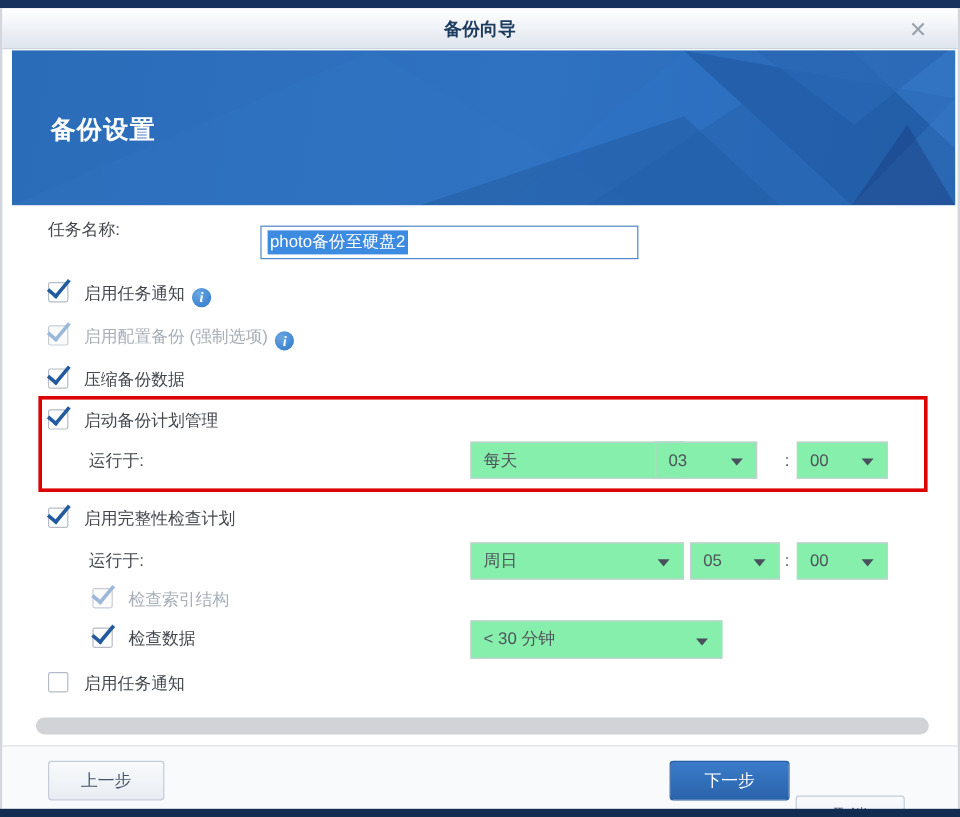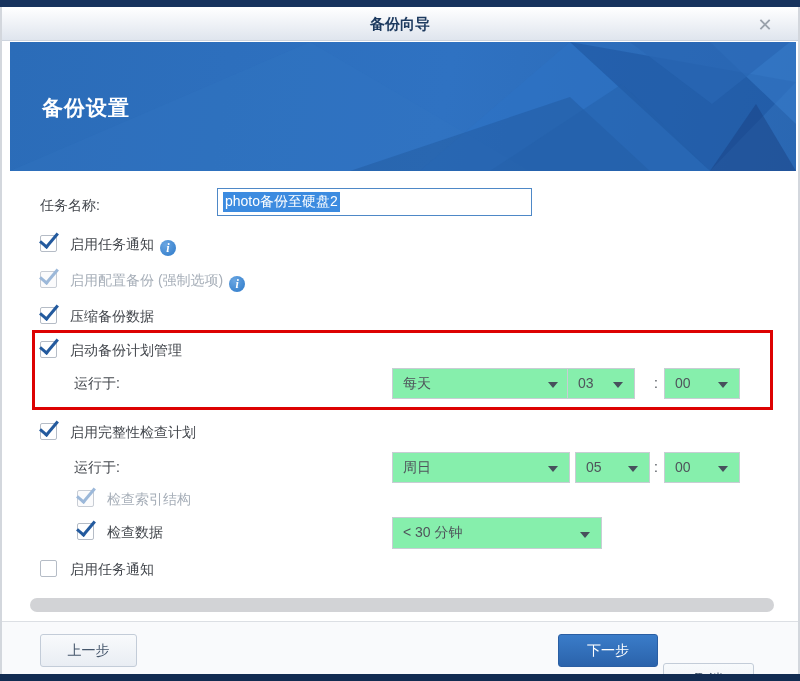--- a/index.html
+++ b/index.html
@@ -25,21 +25,21 @@
   .banner { position:absolute; left:8px; top:35px; width:786px; height:129px;
             background:linear-gradient(100deg,#2b6cb8 0%, #2f72c2 55%, #2a67b2 100%); overflow:hidden; }
   .banner svg { position:absolute; left:0; top:0; width:100%; height:100%; }
   .banner .heading { position:absolute; left:32px; top:52px; font-size:21px; font-weight:bold;
                      color:#ffffff; letter-spacing:1px; z-index:2; }
 
   
   .content { position:absolute; left:0; top:0; width:796px; height:667px; font-size:14px; color:#43474d; }
   .lbl { position:absolute; white-space:nowrap; }
 
-  .task-label { left:38px; top:190px; }
+  .task-label { left:38px; top:176px; }
   .task-input { position:absolute; left:215px; top:181px; width:315px; height:28px; background:#fff;
                 border:1px solid #4e88c7; padding:3px 5px; }
   .sel-text { display:inline-block; background:#3c8be0; color:#fff; padding:1px 2px; font-size:14px; }
 
   .cb { position:absolute; width:17px; height:17px; background:#fff; border:1px solid #b5bcc6;
         border-radius:2px; cursor:pointer; }
   .cb.checked::after { content:""; position:absolute; left:3px; top:-7px; width:7px; height:16px;
         border:solid #235a9e; border-width:0 3px 3px 0; transform:rotate(40deg); }
   .cb.disabled { background:#fbfbfc; border-color:#c8cdd5; cursor:default; }
   .cb.disabled.checked::after { border-color:#9cb8d9; }
@@ -121,21 +121,21 @@
       <div class="redbox"></div>
 
       <span class="cb checked" style="left:38px; top:334px;"></span>
       <span class="lbl" style="left:68px; top:335px;">启动备份计划管理</span>
 
       <span class="lbl" style="left:72px; top:368px;">运行于:</span>
       <div class="dropdown" style="left:390px; top:361px; width:178px;">
         <span class="dval">每天</span>
         <span class="caret"></span>
       </div>
-      <div class="dropdown" style="left:565px; top:361px; width:68px;">
+      <div class="dropdown" style="left:544px; top:361px; width:85px;">
         <span class="dval">03</span>
         <span class="caret"></span>
       </div>
       <span class="colon" style="left:652px; top:368px;">:</span>
       <div class="dropdown" style="left:662px; top:361px; width:76px;">
         <span class="dval">00</span>
         <span class="caret"></span>
       </div>
 
       <span class="cb checked" style="left:38px; top:416px;"></span>

